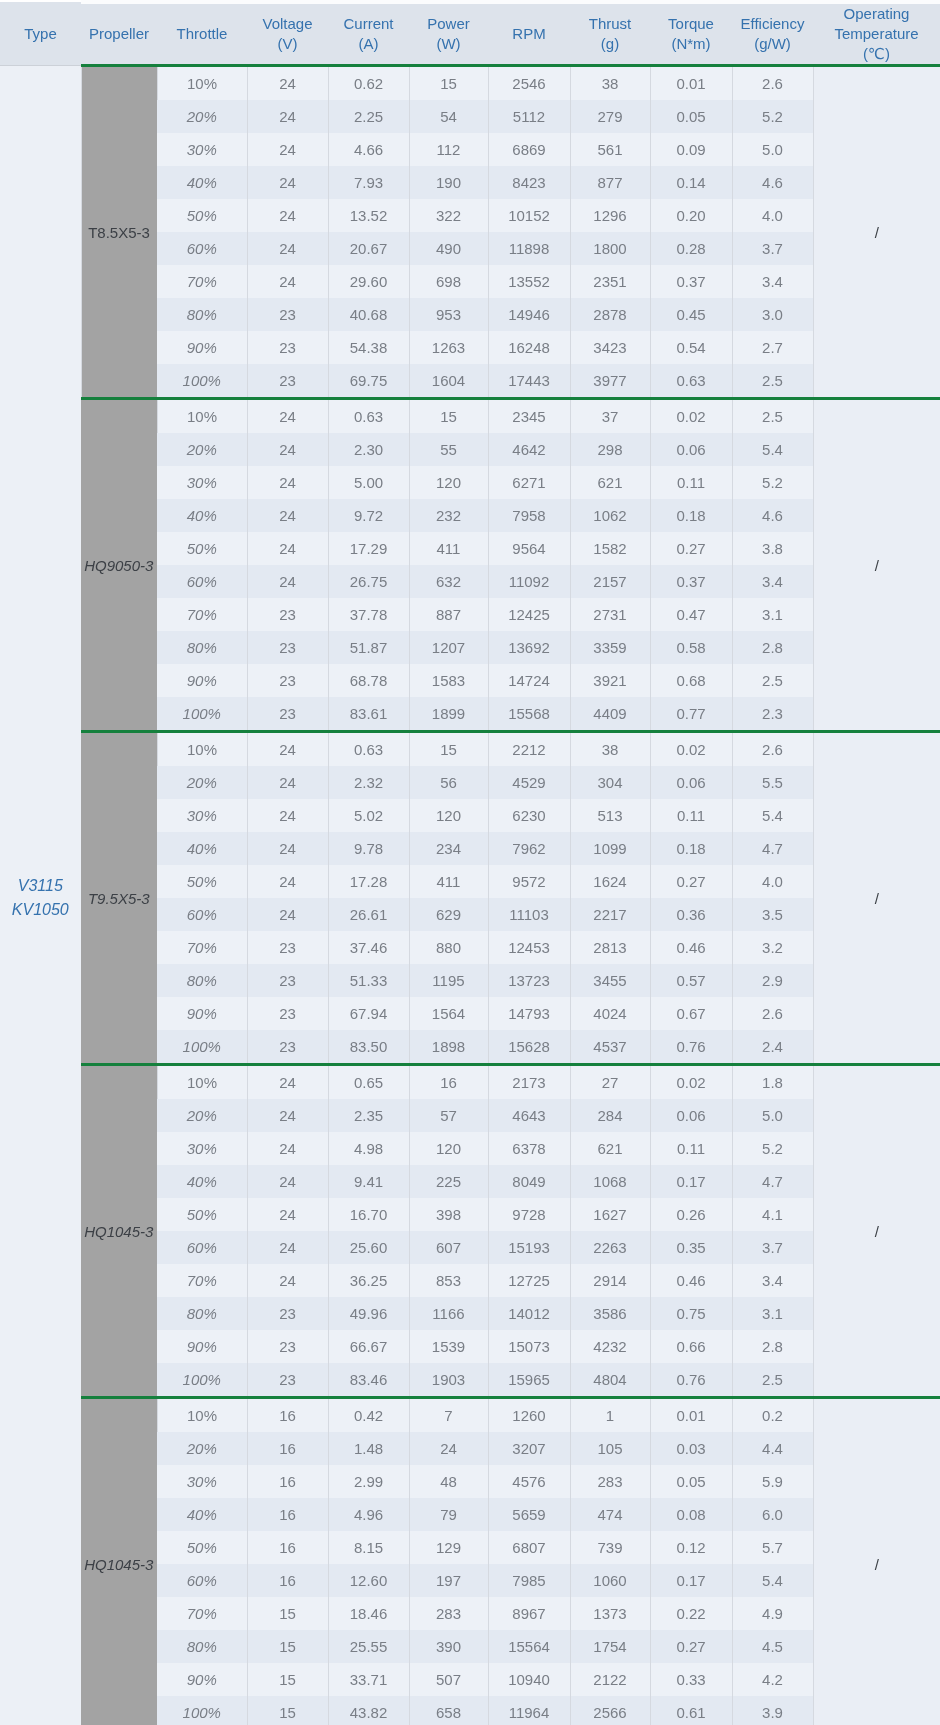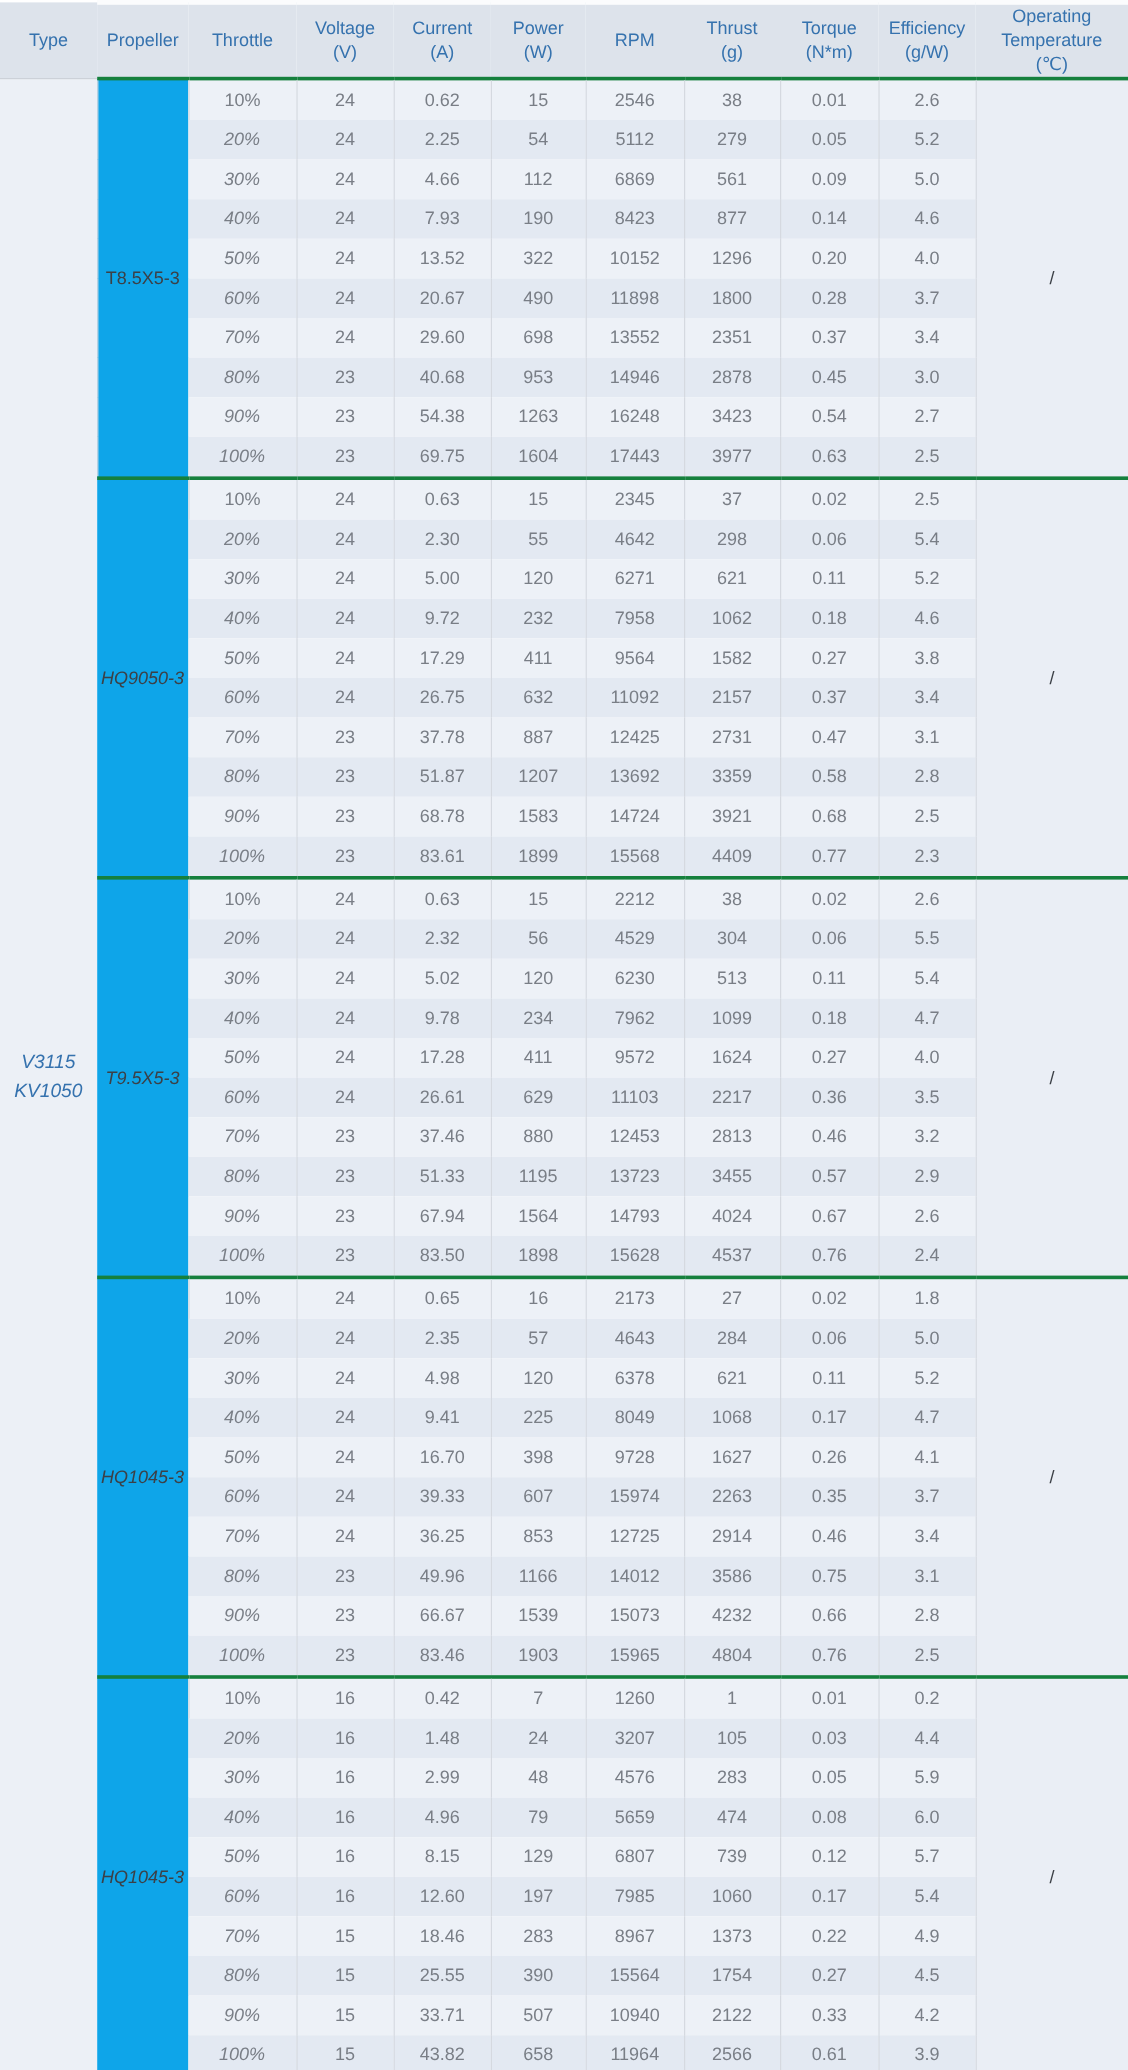--- a/index.html
+++ b/index.html
@@ -24,21 +24,21 @@
     padding:0;height:33px;border-left:1px solid #d5d9e0;
   }
   tbody td:first-child{border-left:none;font-style:italic;}
   tbody tr.odd  td.data{background:#edf1f7;}
   tbody tr.even td.data{background:#e3e9f2;}
   td.type-cell{
     background:#ecf0f6;color:#3572ae;font-size:16px;line-height:24px;
     border-left:none;
     text-align:center;
   }
-  td.prop-cell{background:#0ea5e9;color:#3c4046;}
+  td.prop-cell{background:#a3a3a3;color:#3c4046;}
   td.temp-cell{background:#eaeef5;color:#3c4046;}
   tbody td.group-start{border-top:3px solid #15803d;}
 </style>
 </head>
 <body>
 
 <table class="spec">
   <colgroup>
     <col style="width:81px">
       <col style="width:76px">
@@ -426,23 +426,23 @@
         <td class="data">16.70</td>
         <td class="data">398</td>
         <td class="data">9728</td>
         <td class="data">1627</td>
         <td class="data">0.26</td>
         <td class="data">4.1</td>
       </tr>
       <tr class="even">
         <td class="data">60%</td>
         <td class="data">24</td>
-        <td class="data">39.33</td>
+        <td class="data">25.60</td>
         <td class="data">607</td>
-        <td class="data">15974</td>
+        <td class="data">15193</td>
         <td class="data">2263</td>
         <td class="data">0.35</td>
         <td class="data">3.7</td>
       </tr>
       <tr class="odd">
         <td class="data">70%</td>
         <td class="data">24</td>
         <td class="data">36.25</td>
         <td class="data">853</td>
         <td class="data">12725</td>

